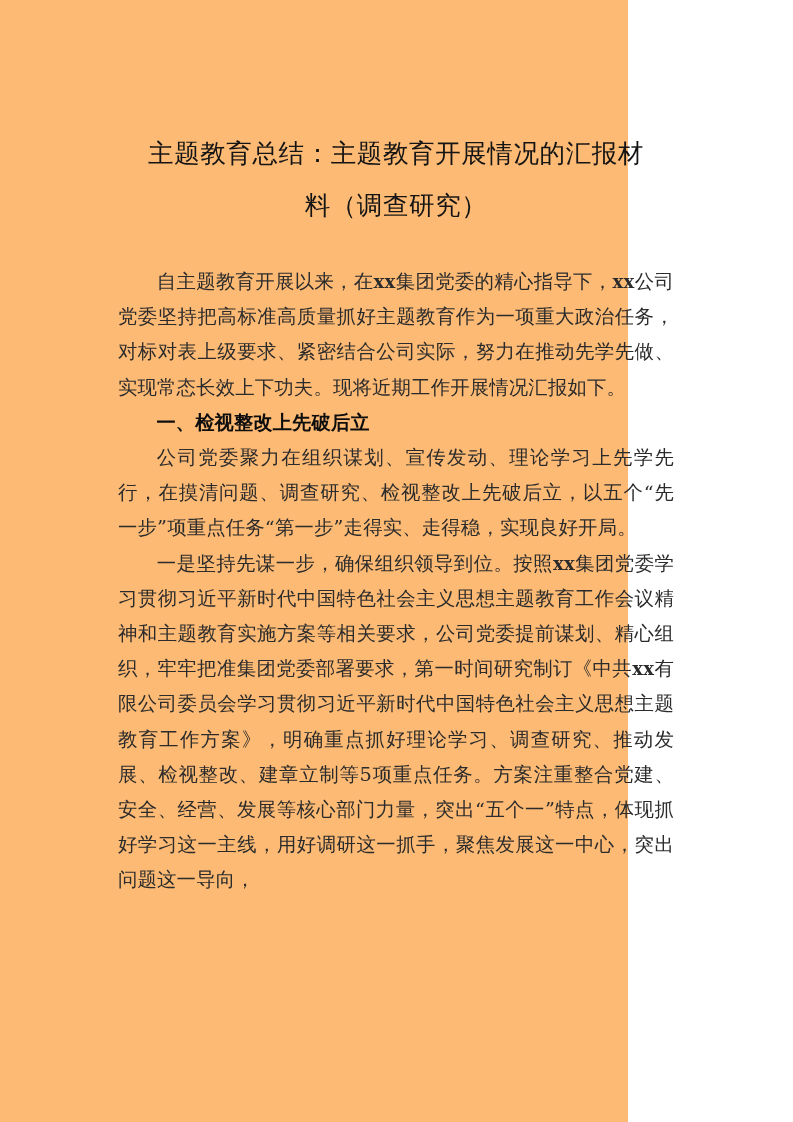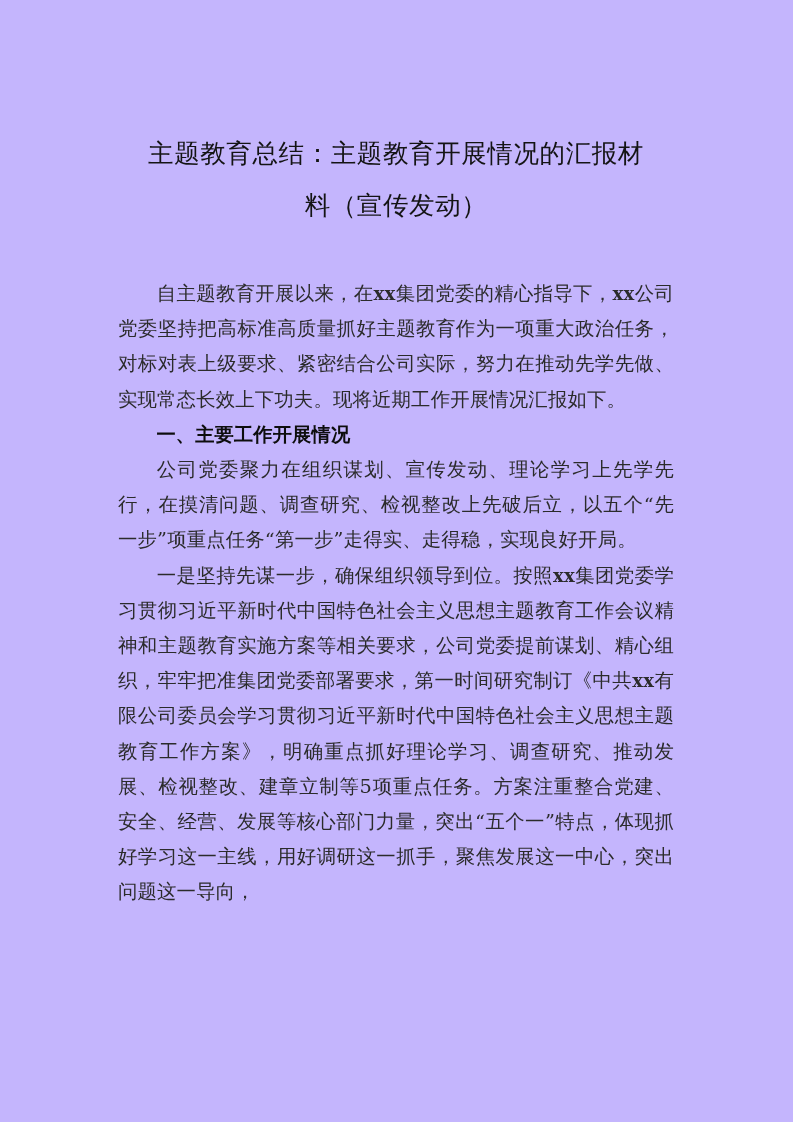--- a/index.html
+++ b/index.html
@@ -11,23 +11,23 @@
     width: 793px;
     height: 1122px;
     overflow: hidden;
     font-family: "DejaVu Serif", "Liberation Serif", serif;
     color: #1a1a1a;
     -webkit-font-smoothing: antialiased;
   }
 
   .page {
     position: relative;
-    width: 793px;
+    width: 628px;
     height: 1122px;
-    background: #c4b5fd;
+    background: #fdba74;
     box-sizing: border-box;
   }
 
   .content {
     position: absolute;
     left: 118px;
     top: 0;
     width: 556px;
   }
 
@@ -55,21 +55,21 @@
     text-justify: inter-character;
     text-align-last: left;
     color: #2b2b2b;
     word-break: break-all;
     letter-spacing: 0.15px;
   }
   .para.indent {
     text-indent: 2em;
   }
   .para.first-body {
-    margin-top: 45px;
+    margin-top: 33px;
   }
 
   
   .heading {
     margin: 0;
     font-family: "DejaVu Sans", "Liberation Sans", sans-serif;
     font-size: 19.2px;
     line-height: 35.2px;
     font-weight: 700;
     text-indent: 2em;
@@ -91,25 +91,25 @@
   }
 </style>
 </head>
 <body>
 
 <div class="page">
   <div class="content">
 
     <h1 class="doc-title">
       <span>主题教育总结：主题教育开展情况的汇报材</span><br>
-      <span>料（宣传发动）</span>
+      <span>料（调查研究）</span>
     </h1>
 
     <p class="para indent first-body">自主题教育开展以来，在<span class="latin-bold">xx</span>集团党委的精心指导下，<span class="latin-bold">xx</span>公司党委坚持把高标准高质量抓好主题教育作为一项重大政治任务，对标对表上级要求、紧密结合公司实际，努力在推动先学先做、实现常态长效上下功夫。现将近期工作开展情况汇报如下。</p>
 
-    <p class="heading">一、主要工作开展情况</p>
+    <p class="heading">一、检视整改上先破后立</p>
 
     <p class="para indent">公司党委聚力在组织谋划、宣传发动、理论学习上先学先行，在摸清问题、调查研究、检视整改上先破后立，以五个“先一步”项重点任务“第一步”走得实、走得稳，实现良好开局。</p>
 
     <p class="para indent">一是坚持先谋一步，确保组织领导到位。按照<span class="latin-bold">xx</span>集团党委学习贯彻习近平新时代中国特色社会主义思想主题教育工作会议精神和主题教育实施方案等相关要求，公司党委提前谋划、精心组织，牢牢把准集团党委部署要求，第一时间研究制订《中共<span class="latin-bold">xx</span>有限公司委员会学习贯彻习近平新时代中国特色社会主义思想主题教育工作方案》，明确重点抓好理论学习、调查研究、推动发展、检视整改、建章立制等<span class="num">5</span>项重点任务。方案注重整合党建、安全、经营、发展等核心部门力量，突出“五个一”特点，体现抓好学习这一主线，用好调研这一抓手，聚焦发展这一中心，突出问题这一导向，</p>
 
   </div>
 </div>
 
 </body></html>

